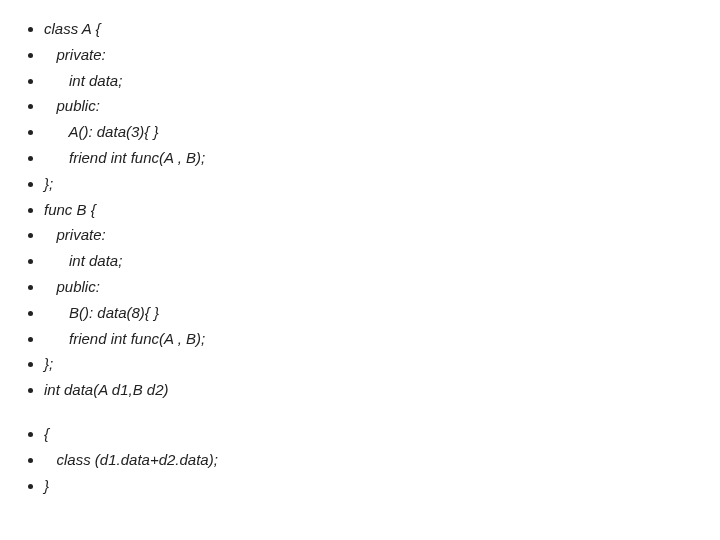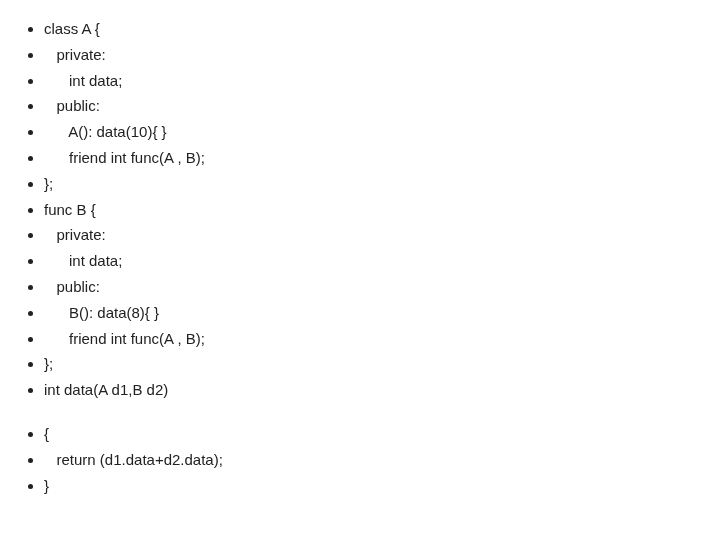--- a/index.html
+++ b/index.html
@@ -1,18 +1,19 @@
 <!DOCTYPE html>
 <html><head>
   <meta charset="utf-8">
   <style>
     * {
       margin: 0;
       padding: 0;
       box-sizing: border-box;
+      font-style: italic;
     }
 
     body {
       background-color: #ffffff;
       font-family: Arial, sans-serif;
       font-size: 15px;
       color: #222222;
       width: 720px;
       height: 540px;
       overflow: hidden;
@@ -40,31 +41,31 @@
   </style>
 </head>
 <body>
 
 <div class="code-container">
   <ul id="block1">
       <li>class A {</li>
       <li>   private:</li>
       <li>      int data;</li>
       <li>   public:</li>
-      <li>      A(): data(10){ }</li>
+      <li>      A(): data(3){ }</li>
       <li>      friend int func(A , B);</li>
       <li>};</li>
       <li>func B {</li>
       <li>   private:</li>
       <li>      int data;</li>
       <li>   public:</li>
       <li>      B(): data(8){ }</li>
       <li>      friend int func(A , B);</li>
       <li>};</li>
       <li>int data(A d1,B d2)</li>
     </ul>
   <div class="spacer"></div>
   <ul id="block2">
       <li>{</li>
-      <li>   return (d1.data+d2.data);</li>
+      <li>   class (d1.data+d2.data);</li>
       <li>}</li>
     </ul>
 </div>
 
 </body></html>

